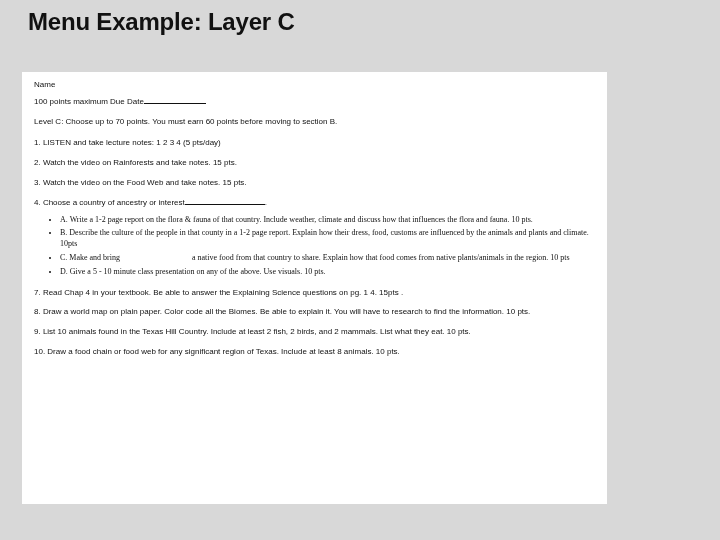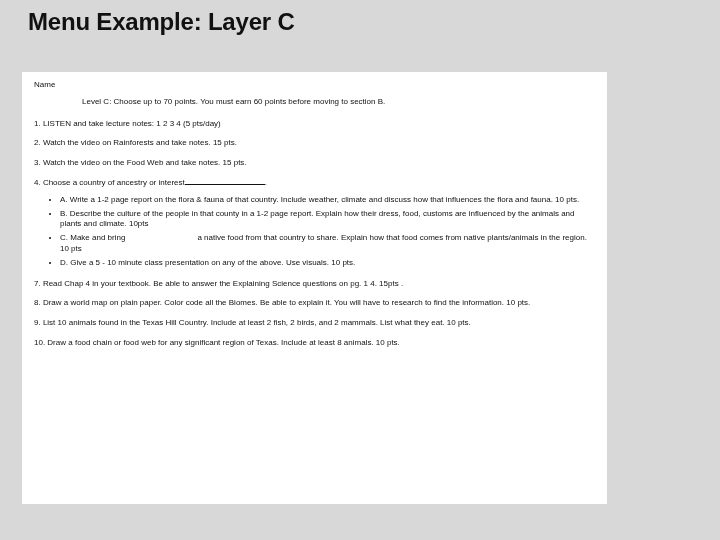--- a/index.html
+++ b/index.html
@@ -31,53 +31,57 @@
     width: 585px;
     height: 432px;
     background: #fff;
     padding: 8px 12px 12px 12px;
     font-size: 8px;
     line-height: 1.35;
     color: #111;
   }
   .line { margin-bottom: 9px; }
   .line.tight { margin-bottom: 6px; }
-  .line.loose { margin-bottom: 11px; margin-left: 48px; }
+  .line.loose { margin-bottom: 11px; }
   .blank {
     display: inline-block;
     border-bottom: 0.6px solid #111;
     width: 62px;
     height: 7px;
     vertical-align: baseline;
   }
   .blank.wide { width: 80px; }
   ul.sub {
     list-style: disc;
     margin: 2px 0 10px 26px;
     padding: 0;
+    font-family: Liberation Serif, serif;
   }
   ul.sub li {
     font-size: 8px;
     margin-bottom: 3px;
   }
   .gap { display: inline-block; width: 72px; }
 </style>
 </head>
 <body>
 
 <div class="slide">
 
   <div class="title">Menu Example: Layer C</div>
 
   <div class="doc">
 
     <div class="line tight">
       <span>Name</span>
     </div>
 
+    <div class="line">
+      <span>100 points maximum Due Date</span><span class="blank"></span>
+    </div>
 
     <div class="line loose">Level C: Choose up to 70 points.  You must earn 60 points before moving to section B.</div>
 
     <div class="line">1. LISTEN and take lecture notes: 1 2 3 4 (5 pts/day)</div>
     <div class="line">2. Watch the video on Rainforests and take notes. 15 pts.</div>
     <div class="line">3. Watch the video on the Food Web and take notes. 15 pts.</div>
 
     <div class="line tight">
       <span>4. Choose a country of ancestry or interest</span><span class="blank wide"></span><span>.</span>
     </div>

